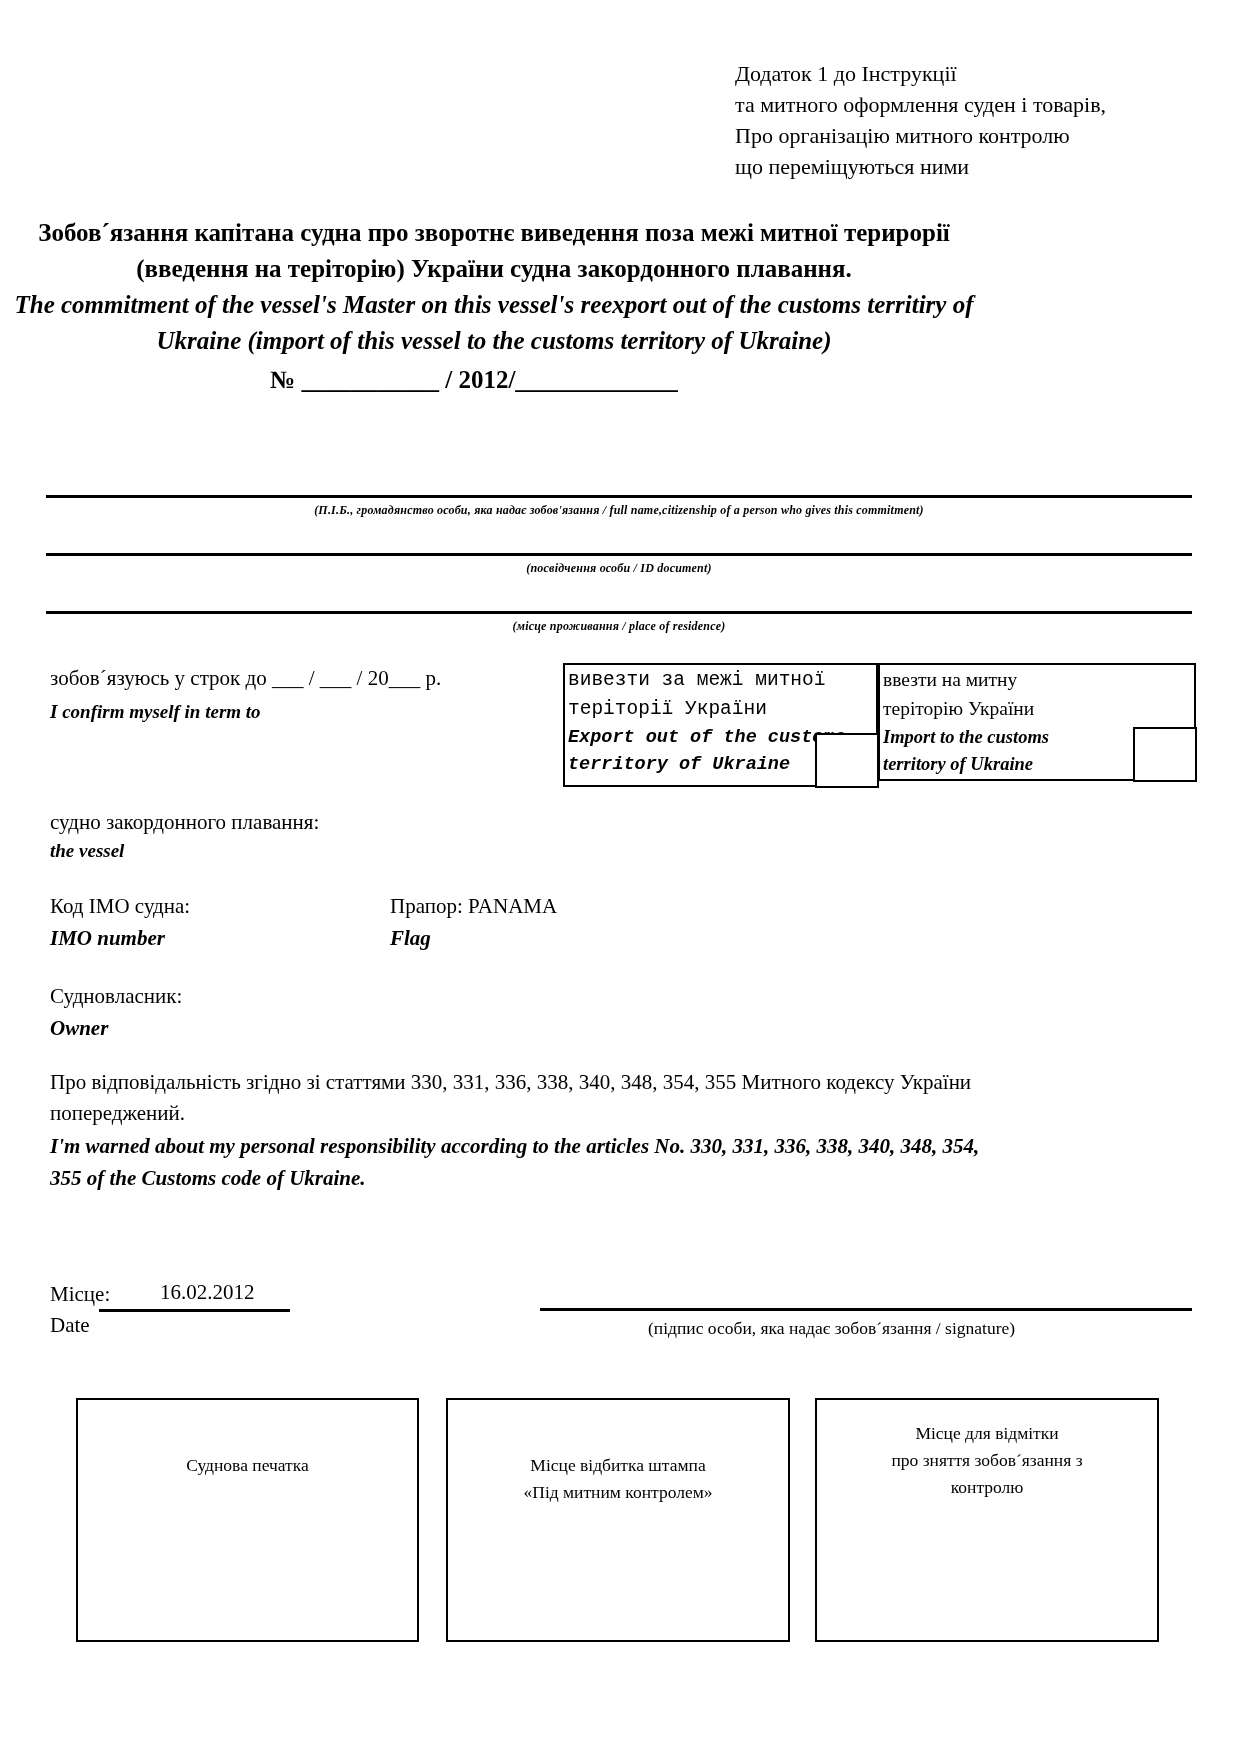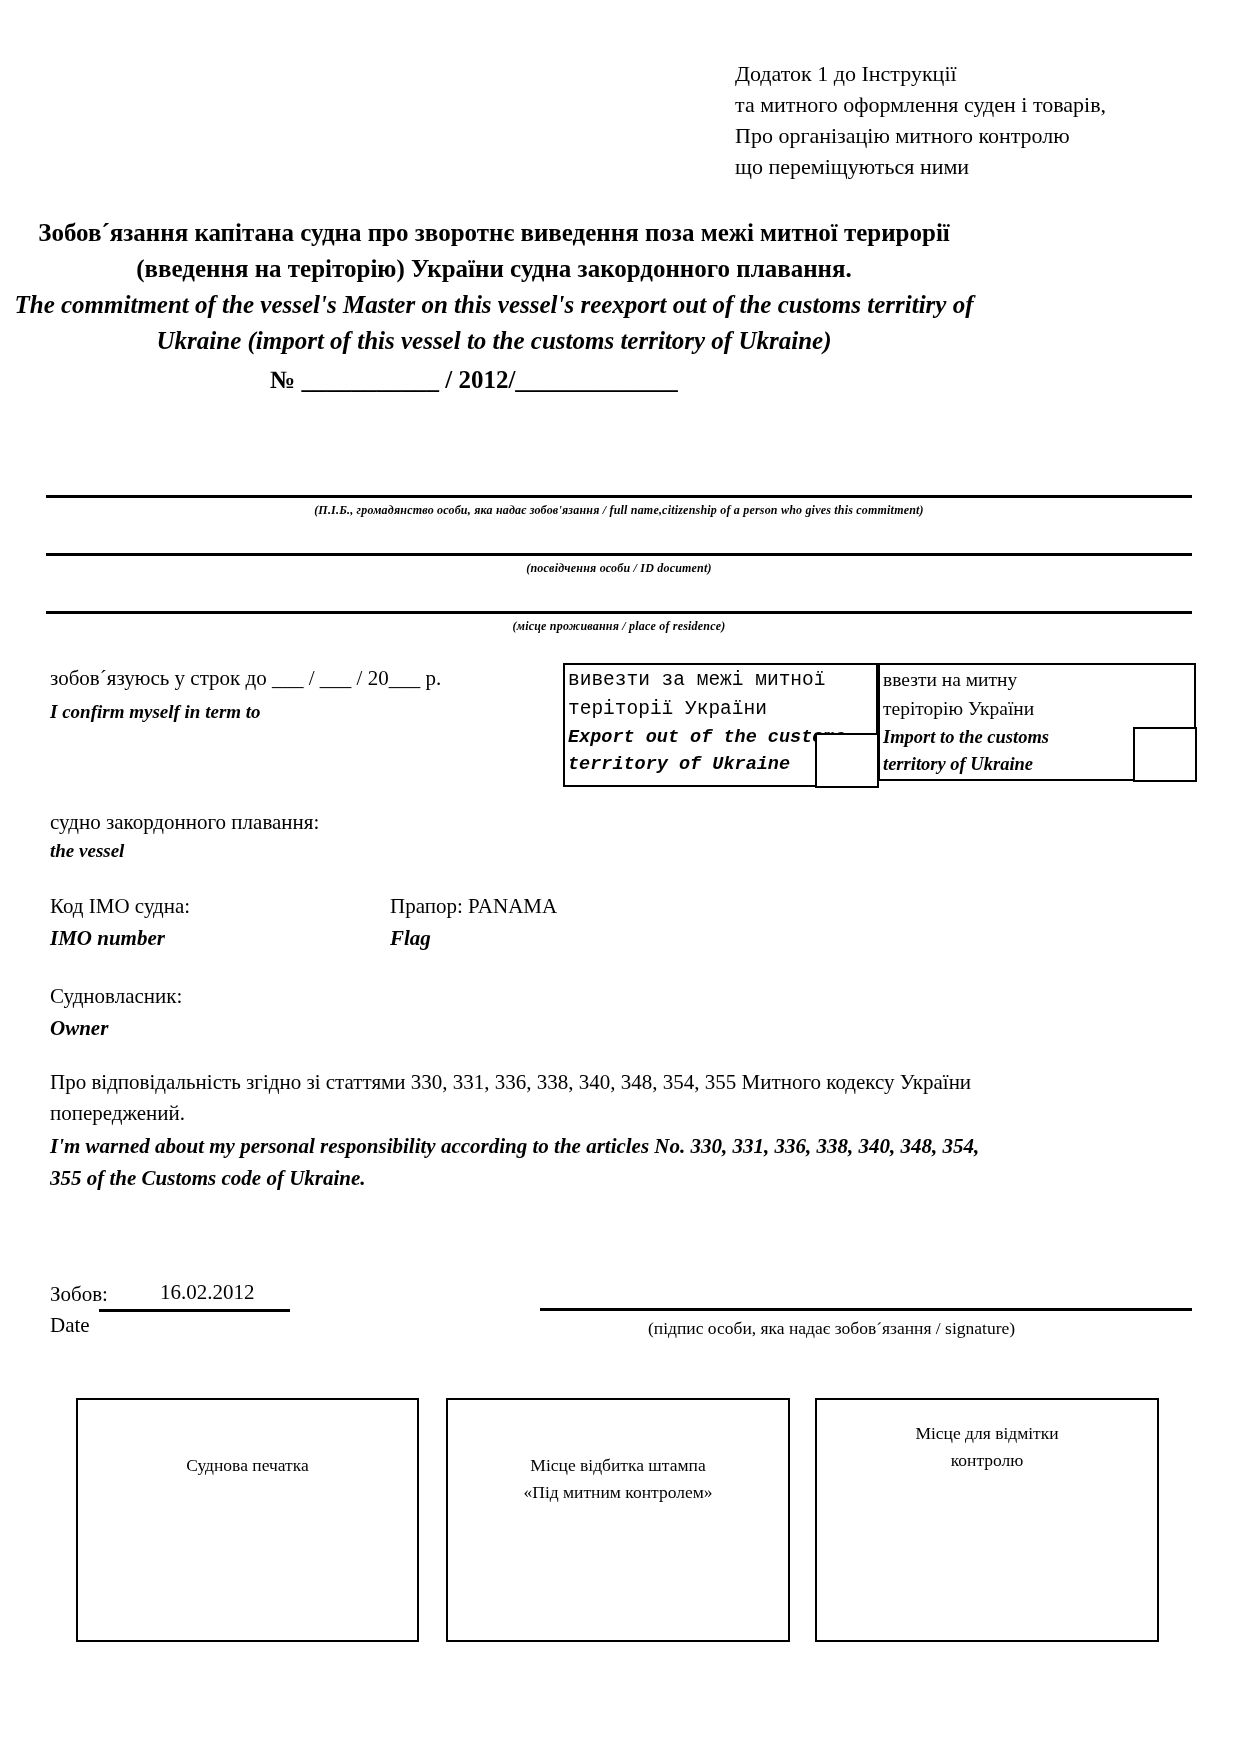--- a/index.html
+++ b/index.html
@@ -91,31 +91,32 @@
 <div class="abs itb21" style="left:390px; top:926px;">Flag</div>
 
 <div class="abs txt" style="left:50px; top:984px;">Судновласник:</div>
 <div class="abs itb21" style="left:50px; top:1016px;">Owner</div>
 
 <div class="abs txt" style="left:50px; top:1070px;">Про відповідальність згідно зі статтями 330, 331, 336, 338, 340, 348, 354, 355 Митного кодексу України</div>
 <div class="abs txt" style="left:50px; top:1101px;">попереджений.</div>
 <div class="abs itb21" style="left:50px; top:1134px;">I'm warned about my personal responsibility according to the articles No. 330, 331, 336, 338, 340, 348, 354,</div>
 <div class="abs itb21" style="left:50px; top:1166px;">355 of the Customs code of Ukraine.</div>
 
-<div class="abs txt" style="left:50px; top:1282px;">Зобов:</div>
+<div class="abs txt" style="left:50px; top:1282px;">Місце:</div>
 <div class="abs txt" style="left:160px; top:1280px;">16.02.2012</div>
 <div class="abs sig-line" style="left:99px; top:1309px; width:191px;"></div>
 <div class="abs txt" style="left:50px; top:1313px;">Date</div>
 
 <div class="abs sig-line" style="left:540px; top:1308px; width:652px;"></div>
 <div class="abs" style="left:648px; top:1318px; font-size:17.5px; white-space:nowrap;">(підпис особи, яка надає зобов´язання / signature)</div>
 
 <div class="abs stampbox" style="left:76px; width:343px;">
   <div>Суднова печатка</div>
 </div>
 <div class="abs stampbox" style="left:446px; width:344px;">
   <div>Місце відбитка штампа</div>
   <div>«Під митним контролем»</div>
 </div>
 <div class="abs stampbox" style="left:815px; width:344px; padding-top:20px;">
   <div>Місце для відмітки</div>
+  <div>про зняття зобов´язання з</div>
   <div>контролю</div>
 </div>
 
 </body></html>

